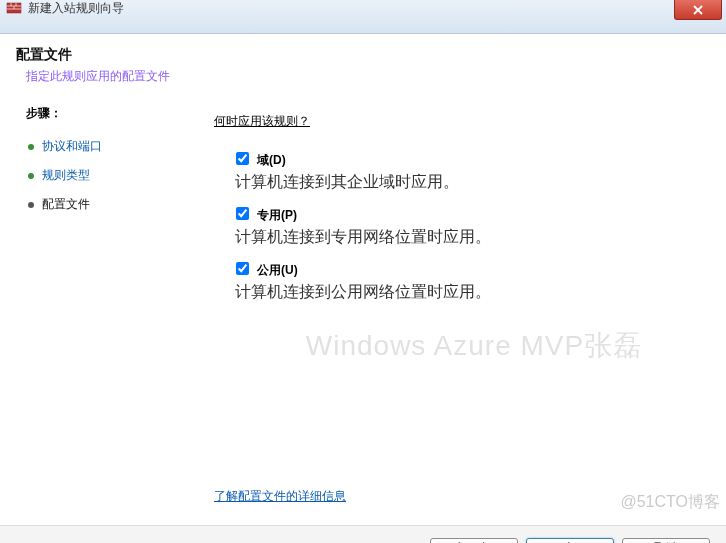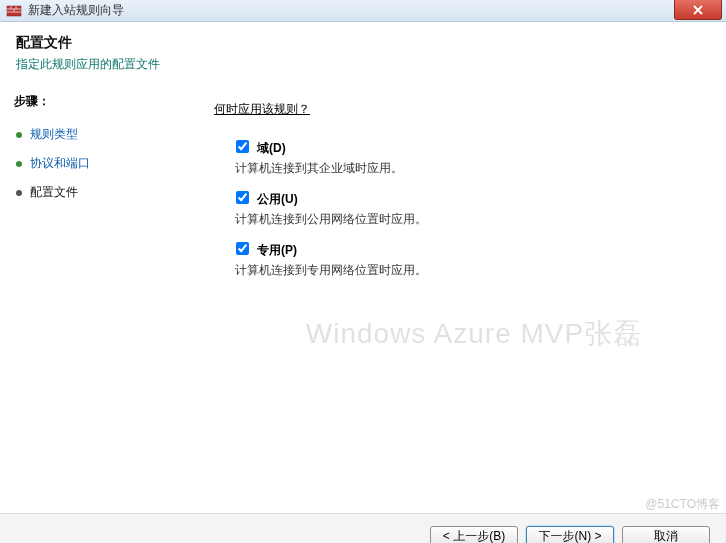--- a/index.html
+++ b/index.html
@@ -1,46 +1,46 @@
 <!DOCTYPE html>
 <html><head>
   <meta charset="utf-8">
   <style>
     * { margin: 0; padding: 0; box-sizing: border-box; }
     body { font-family: "Microsoft YaHei", "SimSun", Tahoma, sans-serif; font-size: 12px; background: #fff; }
     .window { width: 726px; height: 543px; background: #fff; position: relative; overflow: hidden; }
-    .titlebar { height: 22px; background: linear-gradient(#eaf1f9, #d7e4f2); border-bottom: 1px solid #b8c8d8; display: flex; align-items: center; padding: 0 6px; position: relative; }
+    .titlebar { height: 34px; background: linear-gradient(#eaf1f9, #d7e4f2); border-bottom: 1px solid #b8c8d8; display: flex; align-items: flex-start; padding: 0 6px; position: relative; }
     .title-icon { width: 16px; height: 16px; margin-right: 6px; }
     .title-text { font-size: 12px; color: #333; }
     .close-btn { position: absolute; right: 4px; top: 0; width: 48px; height: 20px; background: linear-gradient(#e46f62, #c83b2b); border: 1px solid #8a2d21; border-top: none; border-radius: 0 0 3px 3px; display: flex; align-items: center; justify-content: center; color: #fff; font-weight: bold; cursor: pointer; }
     .close-btn svg { width: 10px; height: 10px; }
     .header { padding: 12px 16px 10px 16px; background: #fff; }
     .header-title { font-size: 14px; font-weight: bold; color: #111; margin-bottom: 4px; }
-    .header-sub { font-size: 12px; color: #0f766e; }
+    .header-sub { font-size: 12px; color: #8b5cf6; margin-left: 10px; }
     .body { display: flex; height: 430px; }
-    .sidebar { width: 190px; padding: 10px 14px; background: #fff; }
+    .sidebar { width: 190px; padding: 10px 26px; background: #fff; }
     .steps-title { font-weight: bold; font-size: 12px; margin-bottom: 10px; }
     .step-item { display: flex; align-items: center; padding: 6px 2px; font-size: 12px; color: #0b5bb0; cursor: pointer; }
     .step-item.current { color: #111; }
     .bullet { width: 6px; height: 6px; border-radius: 50%; margin-right: 8px; flex-shrink: 0; }
     .bullet.link { background: #3a8f3a; }
     .bullet.current { background: #555; }
     .content { flex: 1; padding: 18px 24px 10px 24px; position: relative; }
     .question { font-size: 12px; margin-bottom: 22px; text-decoration: underline; }
     .option { margin-bottom: 14px; }
     .opt-row { display: flex; align-items: flex-start; margin-left: 22px; }
     .opt-check { width: 13px; height: 13px; margin-right: 8px; }
     .opt-label { font-weight: bold; font-size: 12px; }
-    .opt-desc { font-size: 12px; color: #333; margin-left: 21px; margin-top: 3px; }
+    .opt-desc { font-size: 16px; color: #333; margin-left: 21px; margin-top: 3px; }
     .watermark { position: absolute; top: 232px; left: 16px; width: 100%; text-align: center; font-size: 28px; color: rgba(120,120,120,0.22); font-family: "Segoe UI", Arial; pointer-events: none; letter-spacing: 1px; }
     .learn-link { color: #0b5bb0; text-decoration: underline; font-size: 12px; cursor: pointer; position: absolute; bottom: 20px; left: 24px; }
     .footer { height: 46px; border-top: 1px solid #ddd; display: flex; align-items: center; justify-content: flex-end; padding: 0 16px; gap: 8px; background: #f4f4f4; }
     .btn { min-width: 88px; height: 22px; background: linear-gradient(#fefefe, #e6e6e6); border: 1px solid #8c8c8c; border-radius: 3px; font-size: 12px; cursor: pointer; padding: 0 10px; }
     .btn.primary { border: 1px solid #3c7fb1; box-shadow: 0 0 2px #6fb7e8; }
-    .corner-wm { position: absolute; right: 6px; bottom: 30px; font-size: 12px; color: rgba(100,100,100,0.35); pointer-events: none; }
+    .corner-wm { position: absolute; right: 6px; bottom: 30px; font-size: 16px; color: rgba(100,100,100,0.35); pointer-events: none; }
   </style>
 </head>
 <body>
 
 <div class="window">
   <div class="titlebar">
     <svg class="title-icon" viewBox="0 0 16 16">
       <rect x="1" y="3" width="14" height="10" fill="#b33" stroke="#722" stroke-width="0.5"></rect>
       <line x1="1" y1="6" x2="15" y2="6" stroke="#fff" stroke-width="0.7"></line>
       <line x1="1" y1="9" x2="15" y2="9" stroke="#fff" stroke-width="0.7"></line>
@@ -59,25 +59,25 @@
   <div class="header">
     <div class="header-title">配置文件</div>
     <div class="header-sub">指定此规则应用的配置文件</div>
   </div>
 
   <div class="body">
     <div class="sidebar">
       <div class="steps-title">步骤：</div>
       <div class="step-item">
         <span class="bullet link"></span>
-        <span>规则类型</span>
+        <span>协议和端口</span>
       </div>
       <div class="step-item">
         <span class="bullet link"></span>
-        <span>协议和端口</span>
+        <span>规则类型</span>
       </div>
       <div class="step-item current">
         <span class="bullet current"></span>
         <span>配置文件</span>
       </div>
     </div>
 
     <div class="content">
       <div class="question">何时应用该规则？</div>
 
@@ -85,35 +85,36 @@
         <div class="opt-row">
           <input type="checkbox" class="opt-check" checked="" style="">
           <span class="opt-label">域(D)</span>
         </div>
         <div class="opt-desc">计算机连接到其企业域时应用。</div>
       </div>
 
       <div class="option">
         <div class="opt-row">
           <input type="checkbox" class="opt-check" checked="" style="">
+          <span class="opt-label">专用(P)</span>
+        </div>
+        <div class="opt-desc">计算机连接到专用网络位置时应用。</div>
+      </div>
+
+      <div class="option">
+        <div class="opt-row">
+          <input type="checkbox" class="opt-check" checked="" style="">
           <span class="opt-label">公用(U)</span>
         </div>
         <div class="opt-desc">计算机连接到公用网络位置时应用。</div>
       </div>
 
-      <div class="option">
-        <div class="opt-row">
-          <input type="checkbox" class="opt-check" checked="" style="">
-          <span class="opt-label">专用(P)</span>
-        </div>
-        <div class="opt-desc">计算机连接到专用网络位置时应用。</div>
-      </div>
-
       <div class="watermark">Windows Azure MVP张磊</div>
 
+      <a class="learn-link">了解配置文件的详细信息</a>
     </div>
   </div>
 
   <div class="footer">
     <button class="btn">&lt; 上一步(B)</button>
     <button class="btn primary">下一步(N) &gt;</button>
     <button class="btn">取消</button>
   </div>
 
   <div class="corner-wm">@51CTO博客</div>

